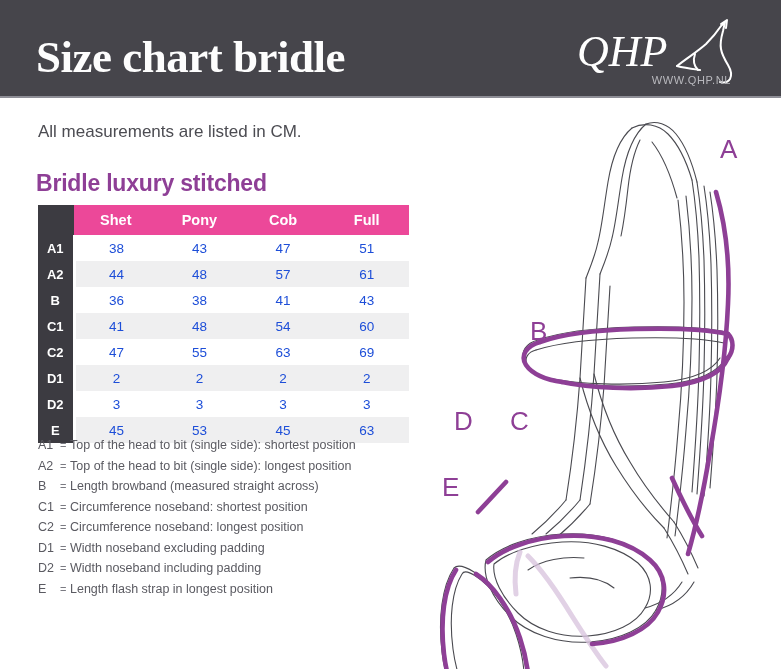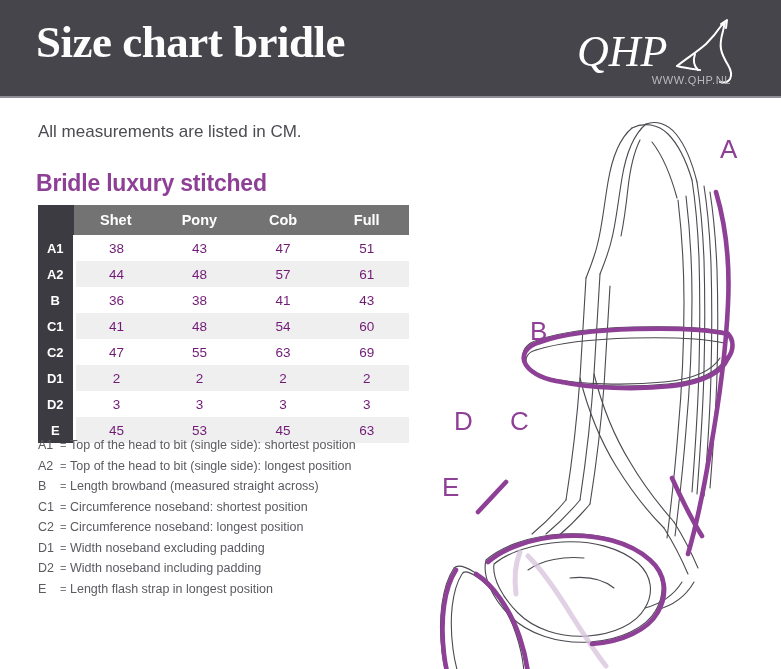--- a/index.html
+++ b/index.html
@@ -21,21 +21,21 @@
     left: 0; top: 0;
     width: 781px;
     height: 98px;
     background: #46454b;
     border-bottom: 2px solid #8e8e96;
     box-sizing: border-box;
   }
   .page-title {
     position: absolute;
     left: 36px;
-    top: 16px;
+    top: 31px;
     font-family: "Liberation Serif", serif;
     font-size: 45px;
     font-weight: bold;
     color: #fdfdfd;
     letter-spacing: -0.5px;
     white-space: nowrap;
   }
 
   
   .logo-wrap {
@@ -86,21 +86,21 @@
   .size-table th,
   .size-table td {
     padding: 0;
     margin: 0;
     height: 26px;
     font-size: 13.5px;
     text-align: center;
     font-weight: normal;
   }
   .size-table thead th {
-    background: #737373;
+    background: #ec4899;
     color: #ffffff;
     font-weight: bold;
     font-size: 14.5px;
     height: 30px;
   }
   .size-table thead th.corner {
     background: #3c3b41;
     width: 36px;
   }
   .size-table tbody th.rowhead {
@@ -111,21 +111,21 @@
     width: 36px;
     border-right: 3px solid #ffffff;
   }
   .size-table tbody tr.odd td {
     background: #ffffff;
   }
   .size-table tbody tr.even td {
     background: #efeff0;
   }
   .size-table tbody td {
-    color: #701a75;
+    color: #1d4ed8;
   }
 
   
   .legend {
     position: absolute;
     left: 38px;
     top: 438px;
     width: 400px;
   }
   .legend-row {

